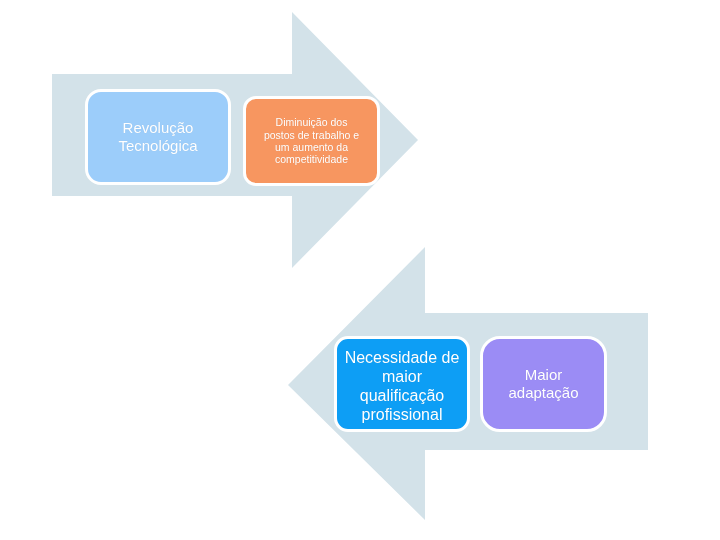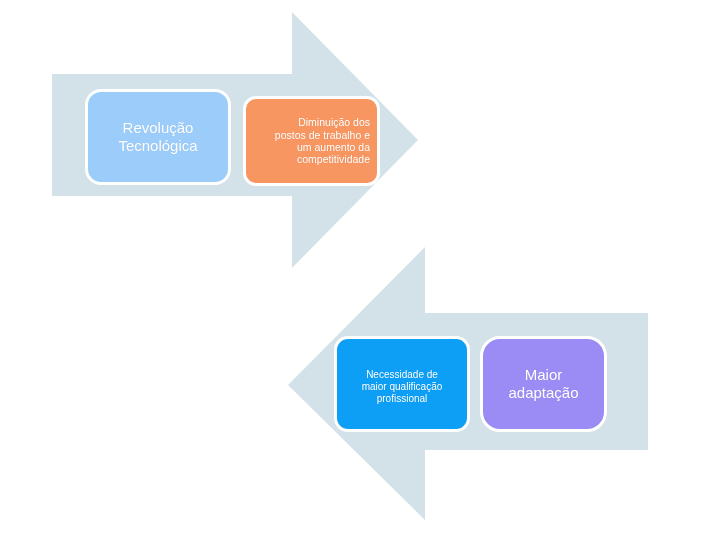--- a/index.html
+++ b/index.html
@@ -60,28 +60,28 @@
     background: #9ccdfa;
     border-radius: 16px;
   }
   #node-revolucao .node-label { font-size: 15px; }
 
   #node-diminuicao {
     left: 243px; top: 96px;  width: 137px; height: 90px;
     background: #f79660;
     border-radius: 13px;
   }
-  #node-diminuicao .node-label { font-size: 10.5px; text-align: right; }
+  #node-diminuicao .node-label { font-size: 10.5px; }
 
   #node-necessidade {
     left: 334px; top: 336px; width: 136px; height: 96px;
     background: #0d9ef5;
     border-radius: 14px;
   }
-  #node-necessidade .node-label { font-size: 10px; margin-top: 6px; }
+  #node-necessidade .node-label { font-size: 16px; margin-top: 6px; }
 
   #node-adaptacao {
     left: 480px; top: 336px; width: 127px; height: 96px;
     background: #9b8cf5;
     border-radius: 20px;
   }
   #node-adaptacao .node-label { font-size: 15px; }
 </style>
 </head>
 <body>

